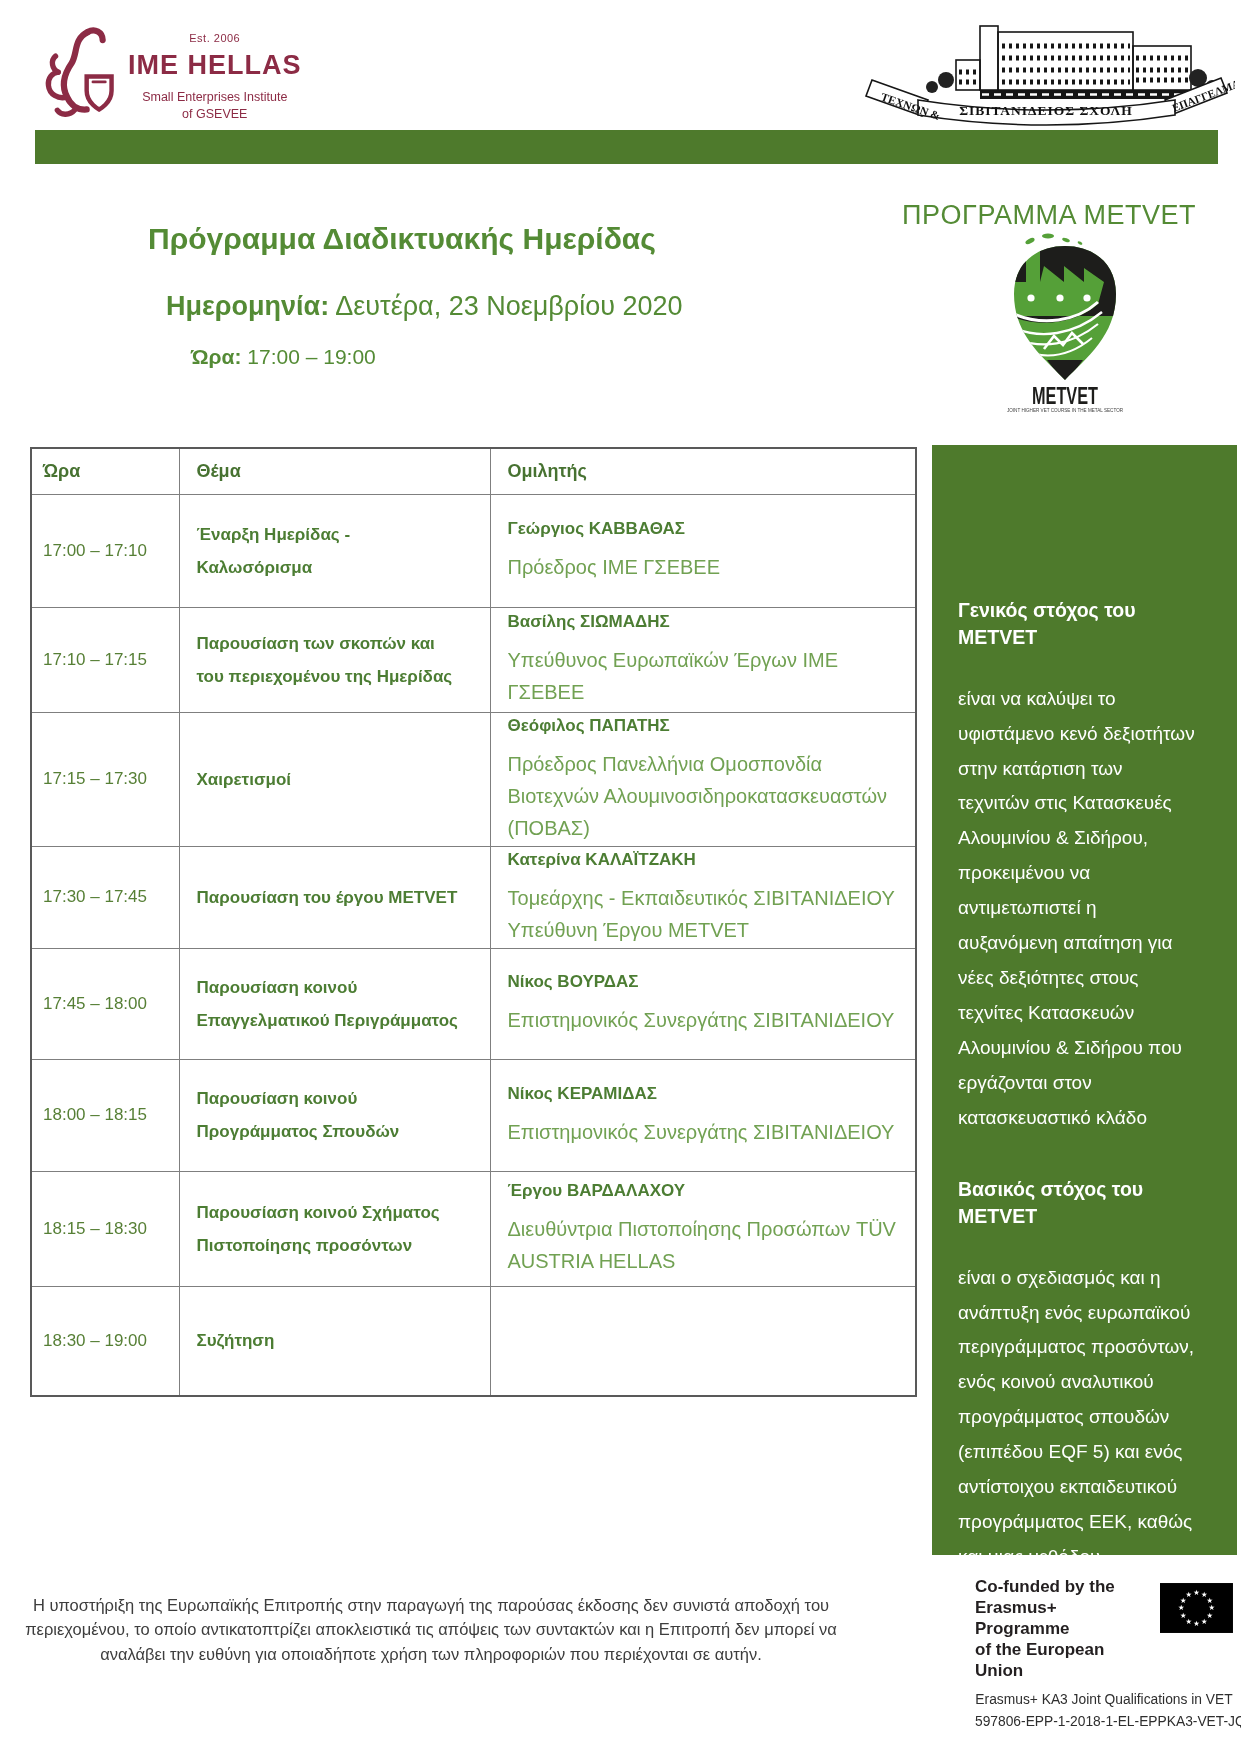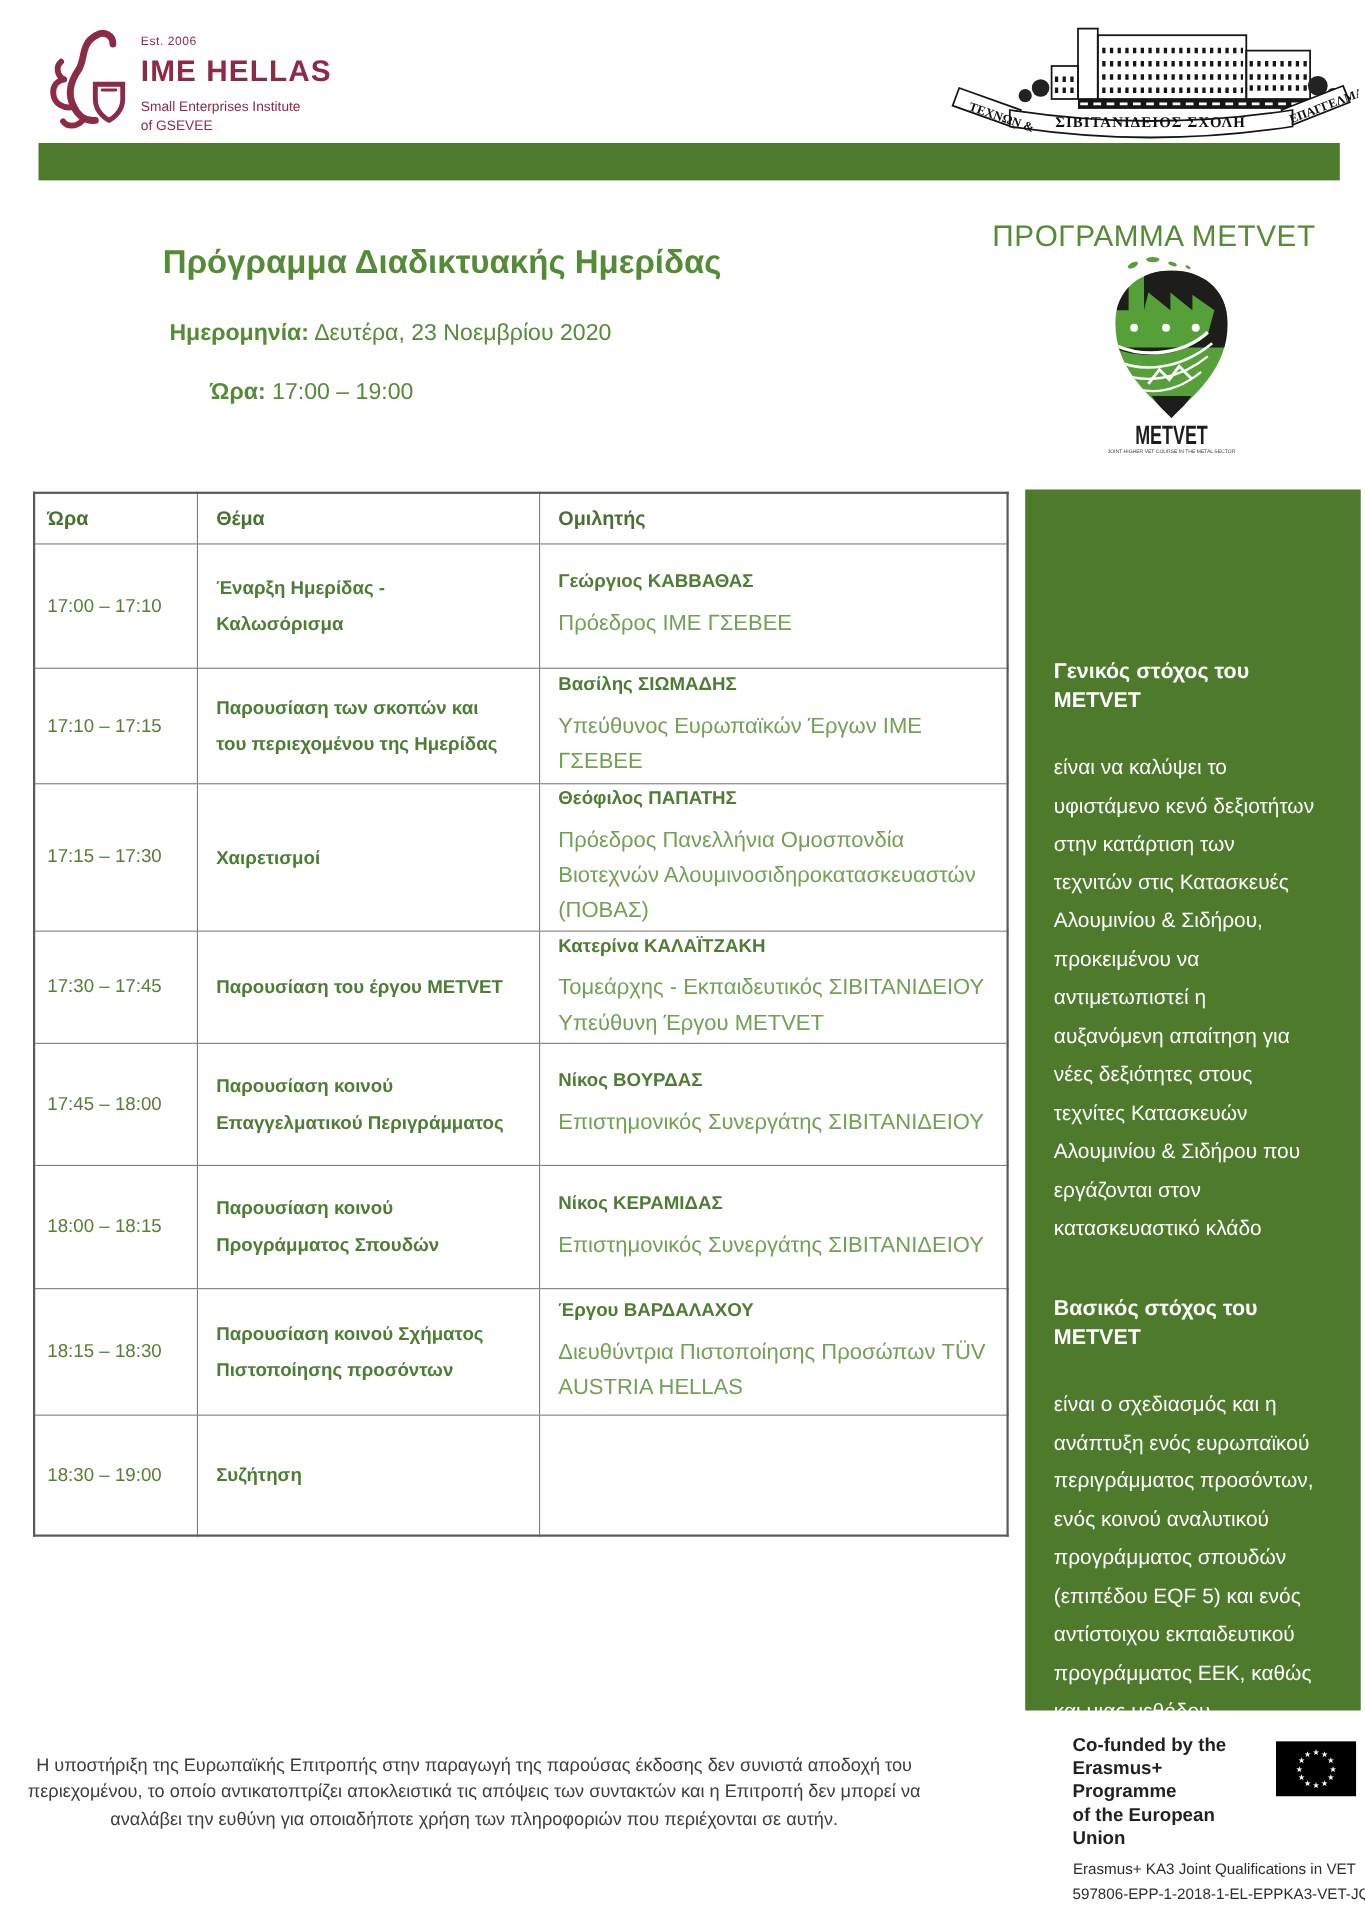--- a/index.html
+++ b/index.html
@@ -7,31 +7,31 @@
     --green_topic:#4c7d33; --green_light:#71a152; --green_time:#567f35;
     --maroon:#8c2b45; --ink:#1d1d1b; --border:#7f7f7f; --border_dark:#595959;
     --footer_ink:#3d3d3d;
   }
   *{box-sizing:border-box;margin:0;padding:0;}
   body{background:#eee;font-family:"Liberation Sans","DejaVu Sans",sans-serif;}
   .page{position:relative;width:1241px;height:1754px;background:#fff;margin:0 auto;overflow:hidden;}
 
   
   .gsevee-logo{position:absolute;left:36px;top:22px;display:flex;align-items:flex-start;}
-  .gsevee-text{margin-left:12px;color:var(--maroon);}
+  .gsevee-text{margin-left:12px;color:var(--maroon);text-align:center;}
   .gsevee-est{font-size:11px;margin-top:10px;letter-spacing:.5px;}
   .gsevee-name{font-size:27px;font-weight:bold;letter-spacing:1px;margin-top:6px;}
   .gsevee-sub{font-size:12.5px;margin-top:8px;line-height:1.35;}
   .siv-logo{position:absolute;left:858px;top:20px;}
 
   .green-bar{position:absolute;left:35px;top:130px;width:1183px;height:34px;background:var(--green);}
 
   
   .intro-title{position:absolute;left:148px;top:222px;font-size:30px;font-weight:bold;color:var(--green_text);}
-  .intro-date{position:absolute;left:154px;top:291px;font-size:21px;color:var(--green_text);}
+  .intro-date{position:absolute;left:166px;top:291px;font-size:27px;color:var(--green_text);}
   .intro-time{position:absolute;left:191px;top:345px;font-size:21px;color:var(--green_text);}
   .intro-date b,.intro-time b{font-weight:bold;}
 
   .program-header{position:absolute;right:45px;top:200px;font-size:27px;color:var(--green_text);letter-spacing:.5px;}
   .metvet-logo{position:absolute;left:1000px;top:232px;}
 
   
   .program-table{position:absolute;left:30px;top:447px;width:885px;border-collapse:collapse;table-layout:fixed;
                  border:2px solid var(--border_dark);}
   .program-table th,.program-table td{border:1px solid var(--border);vertical-align:middle;}

